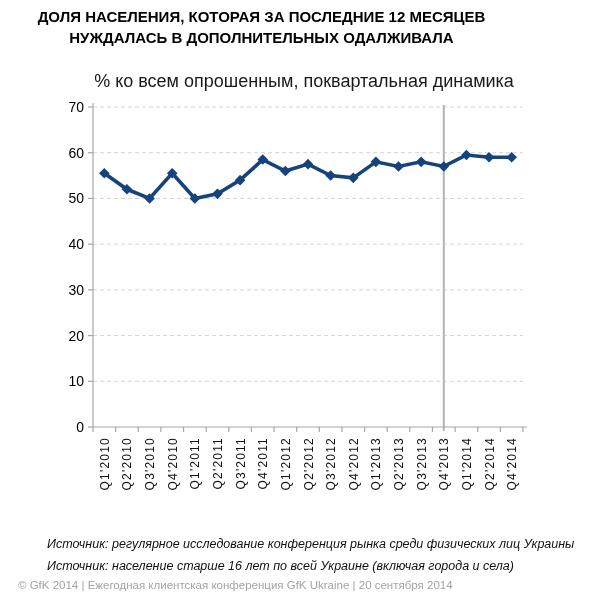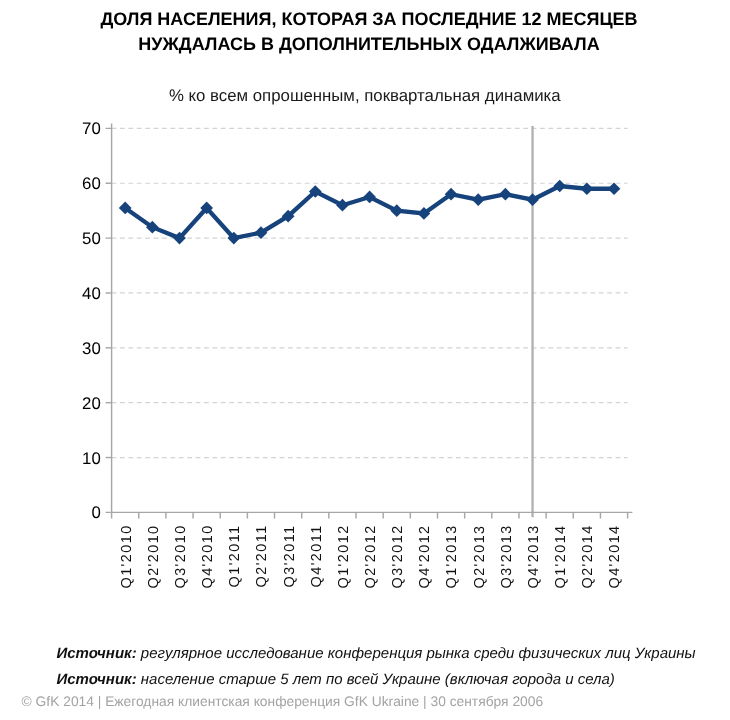--- a/index.html
+++ b/index.html
@@ -1,26 +1,26 @@
 <!DOCTYPE html>
 <html><head>
 <meta charset="utf-8">
 <style>
   html,body{margin:0;padding:0;background:#fff;}
   body{width:608px;height:600px;overflow:hidden;font-family:"Liberation Sans",sans-serif;}
   .page{position:relative;width:608px;height:600px;background:#fff;}
   .title{position:absolute;top:6px;left:0;width:523px;text-align:center;
-         font-size:15px;font-weight:bold;color:#000;line-height:21px;padding-left:46px;}
+         font-size:15px;font-weight:bold;color:#000;line-height:21px;}
   .subtitle{position:absolute;top:71px;left:0;width:608px;text-align:center;
-            font-size:14px;color:#1a1a1a;}
+            font-size:18px;color:#1a1a1a;}
   #chart-svg{position:absolute;top:93px;left:0;}
   .ytick{font-family:"Liberation Sans",sans-serif;font-size:14px;fill:#000;}
   .xtick{font-family:"Liberation Sans",sans-serif;font-size:12px;fill:#111;letter-spacing:1.2px;}
   .note{position:absolute;left:47px;font-size:12.5px;font-style:italic;color:#111;}
-  .note .lbl{font-weight:bold;}
+  .note .lbl{font-weight:normal;}
   .src{top:537px;}
   .aud{top:559px;}
   .copyright{position:absolute;left:18px;top:579px;font-size:11.5px;color:#a3a3a3;}
 </style>
 </head>
 <body>
 
 <div class="page">
   <div class="title">
     <div>ДОЛЯ НАСЕЛЕНИЯ, КОТОРАЯ ЗА ПОСЛЕДНИЕ 12 МЕСЯЦЕВ</div>
@@ -113,16 +113,16 @@
       <path d="M 443.7894736842105 68.12857142857145 L 449.08947368421053 73.42857142857144 L 443.7894736842105 78.72857142857144 L 438.4894736842105 73.42857142857144 Z" fill="#17437C"></path>
       <path d="M 466.42105263157896 56.7 L 471.72105263157897 62 L 466.42105263157896 67.3 L 461.12105263157895 62 Z" fill="#17437C"></path>
       <path d="M 489.0526315789474 58.98571428571428 L 494.3526315789474 64.28571428571428 L 489.0526315789474 69.58571428571427 L 483.7526315789474 64.28571428571428 Z" fill="#17437C"></path>
       <path d="M 511.6842105263158 58.98571428571428 L 516.9842105263158 64.28571428571428 L 511.6842105263158 69.58571428571427 L 506.38421052631577 64.28571428571428 Z" fill="#17437C"></path>
     </svg>
 
   <div class="note src">
     <span class="lbl">Источник:</span><span> регулярное исследование конференция рынка среди физических лиц Украины</span>
   </div>
   <div class="note aud">
-    <span class="lbl">Источник:</span><span> население старше 5 лет по всей Украине (включая города и села)</span>
+    <span class="lbl">Источник:</span><span> население старше 16 лет по всей Украине (включая города и села)</span>
   </div>
-  <div class="copyright">© GfK 2014 | Ежегодная клиентская конференция GfK Ukraine | 30 сентября 2006</div>
+  <div class="copyright">© GfK 2014 | Ежегодная клиентская конференция GfK Ukraine | 20 сентября 2014</div>
 </div>
 
 </body></html>

